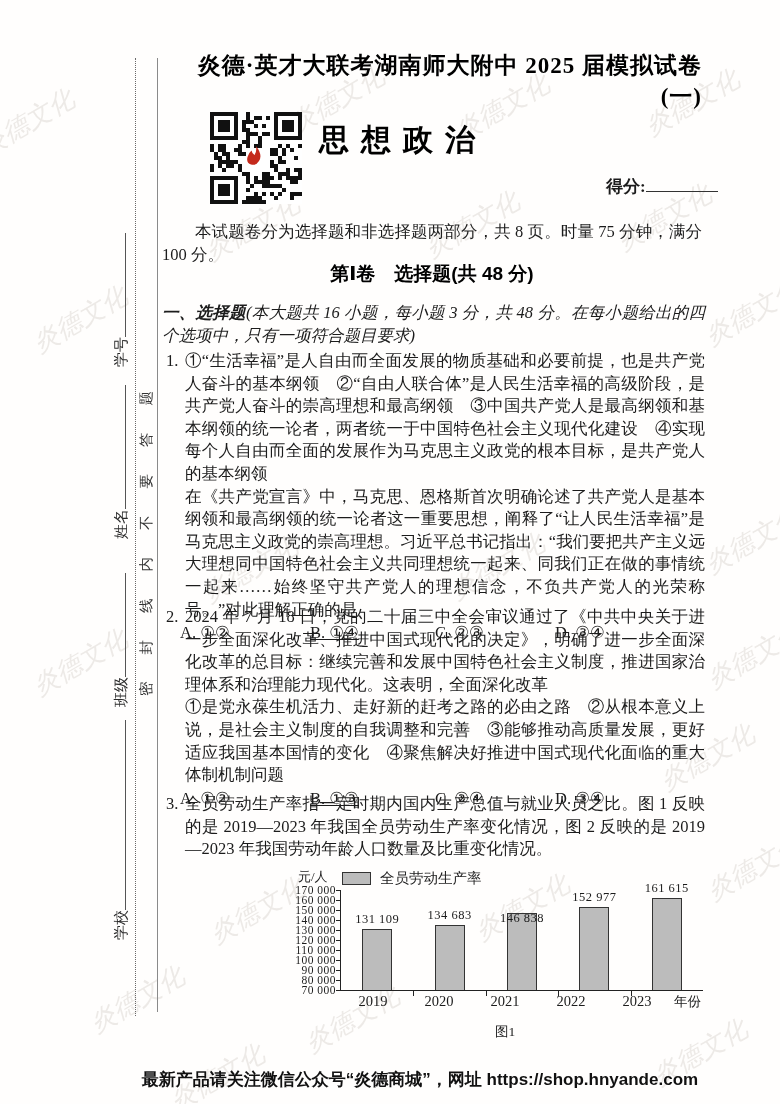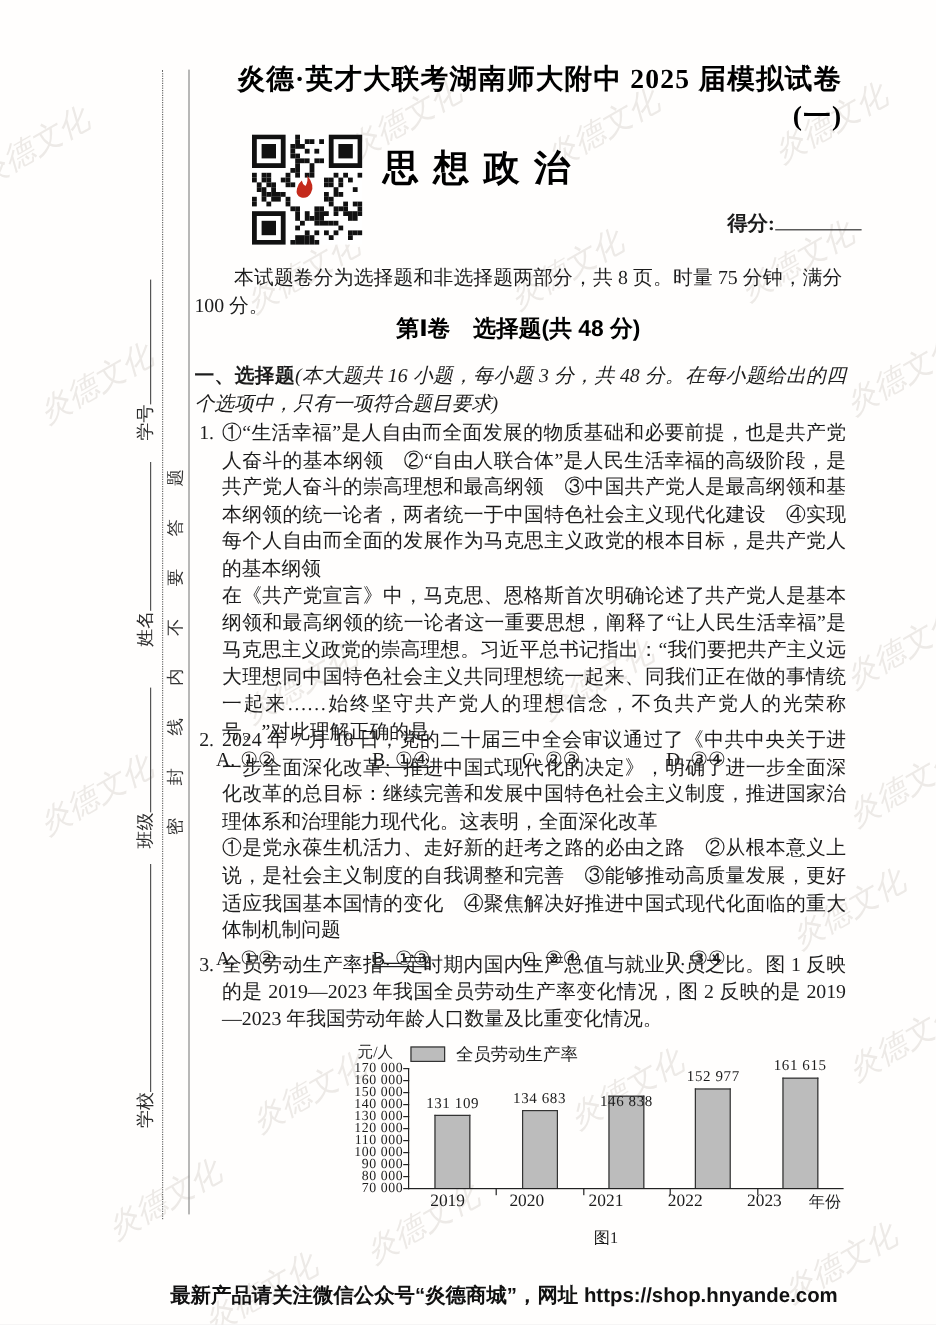--- a/index.html
+++ b/index.html
@@ -40,21 +40,21 @@
     height:1em; vertical-align:baseline; }
   
   .intro { position:absolute; left:162px; top:203px; width:540px; font-size:16.5px;
     line-height:23px; text-align:justify; text-indent:2em; z-index:1; }
   .part-heading { position:absolute; left:162px; top:261px; width:540px; text-align:center;
     font-size:19px; font-weight:bold; color:#000; z-index:1;
     font-family:"Liberation Sans","DejaVu Sans",sans-serif; }
   .section-head { position:absolute; left:162px; top:301px; width:543px; font-size:16.5px;
     line-height:23px; text-align:justify; z-index:1; }
   .section-head .lbl { font-weight:bold;
-    font-family:"Liberation Sans","DejaVu Sans",sans-serif; }
+    font-family:"Liberation Sans","DejaVu Sans",sans-serif;font-style:italic; }
   .section-head .note { font-style:italic; }
   .question { position:absolute; left:162px; width:543px; font-size:16.5px;
     line-height:22.6px; text-align:justify; z-index:1; }
   .question .qnum { position:absolute; left:4px; top:0; }
   .question .qbody { padding-left:23px; }
   .question p { margin:0; }
   .options { display:flex; padding-left:18px; margin-top:1px; }
   .options .opt0 { width:130px; } .options .opt1 { width:125px;text-decoration:underline; }
   .options .opt2 { width:120px; } .options .opt3 { flex:1; }
   

